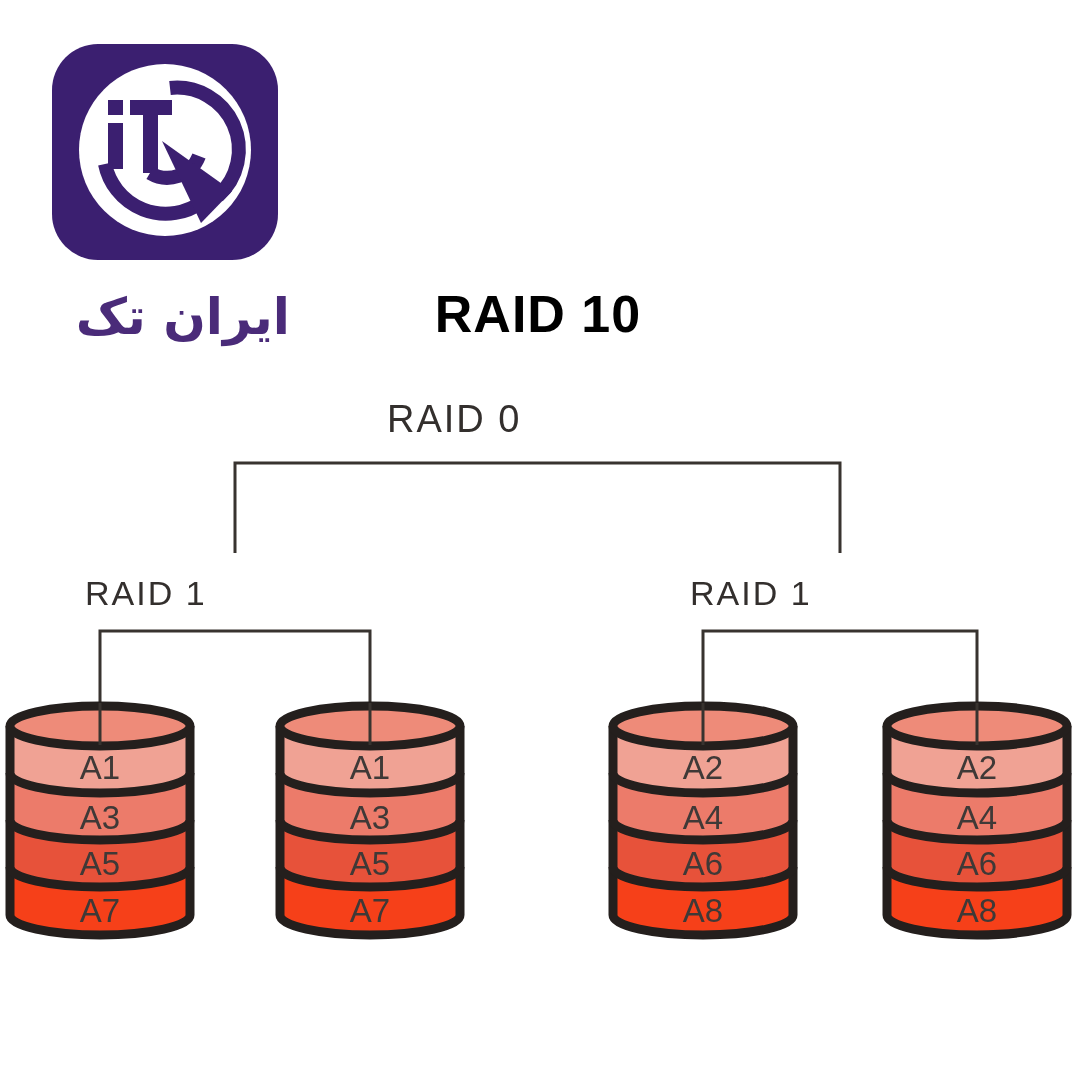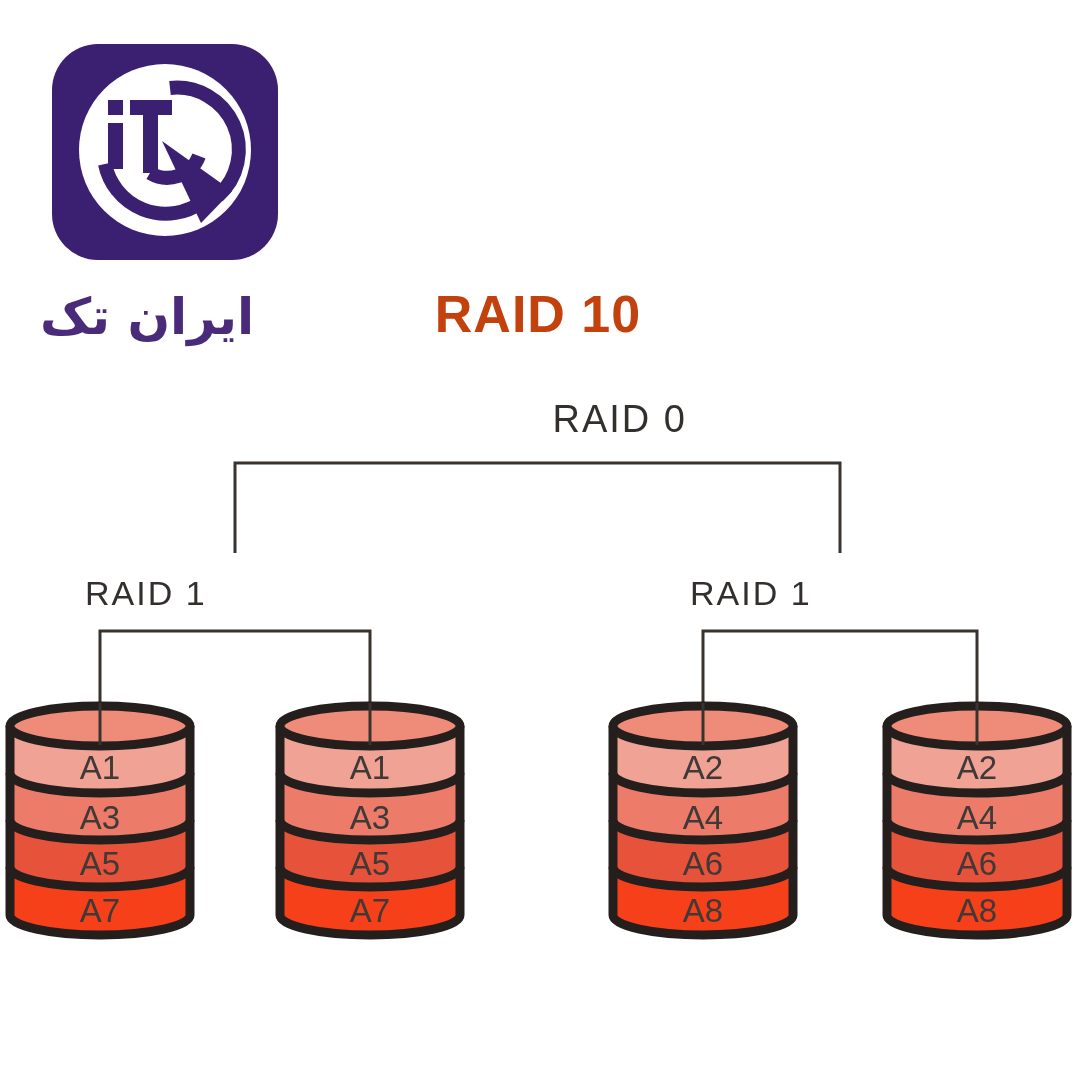--- a/index.html
+++ b/index.html
@@ -12,34 +12,34 @@
   }
   .abs { position: absolute; }
 
   
   .logo-box {
     left: 52px; top: 44px; width: 226px; height: 216px;
     background: #3b1f70; border-radius: 46px;
   }
   .brand-text {
     left: 40px; top: 292px; width: 250px;
-    text-align: left; direction: rtl;
+    text-align: right; direction: rtl;
     font-family: "DejaVu Sans", sans-serif;
     font-size: 50px; font-weight: bold; color: #4a2b79;
     line-height: 1;
   }
 
   
   .main-title {
     left: 338px; top: 288px; width: 400px; text-align: center;
-    font-size: 52px; font-weight: bold; color: #c2410c; line-height: 1;
+    font-size: 52px; font-weight: bold; color: #000000; line-height: 1;
     letter-spacing: 1px;
   }
   .raid0-label {
-    left: 387px; top: 400px; width: 300px; text-align: right;
+    left: 387px; top: 400px; width: 300px; text-align: left;
     font-size: 38px; font-weight: normal; color: #332f2d; line-height: 1;
     letter-spacing: 2px;
   }
   .raid1-label {
     width: 300px; top: 576px;
     font-size: 34px; font-weight: normal; color: #332f2d; line-height: 1;
     letter-spacing: 2px;
   }
   .raid1-left  { left: 85px; }
   .raid1-right { left: 690px; }

